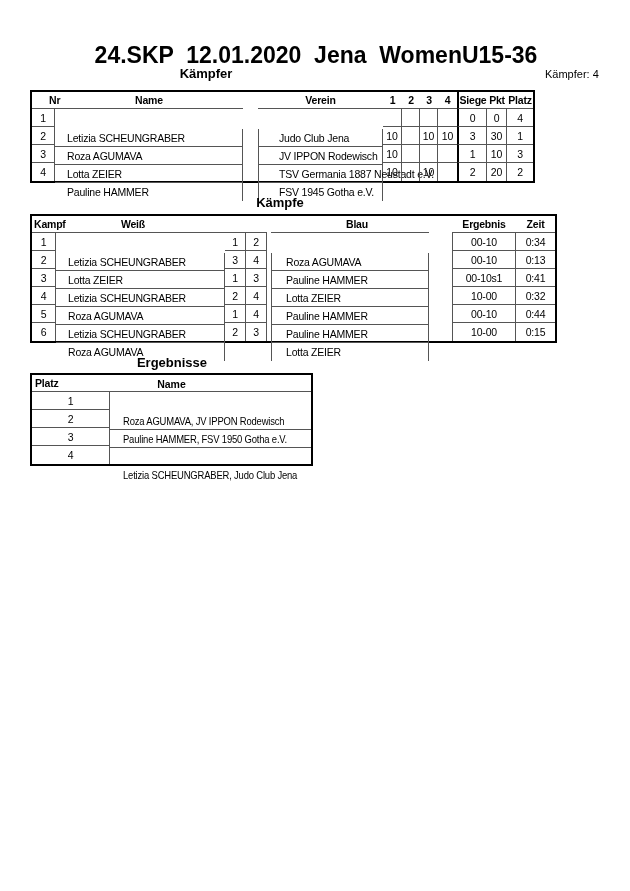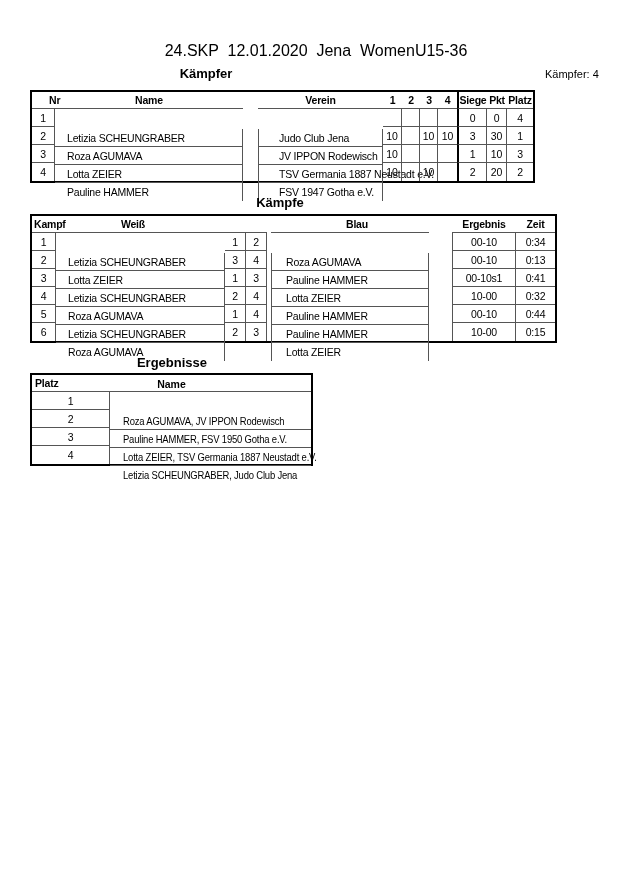--- a/index.html
+++ b/index.html
@@ -1,20 +1,20 @@
 <!DOCTYPE html>
 <html><head>
 <meta charset="utf-8">
 <style>
   html,body{margin:0;padding:0;background:#fff;}
   body{width:630px;height:891px;font-family:"Liberation Sans",sans-serif;color:#000;}
   .page{position:relative;width:630px;height:891px;background:#fff;overflow:hidden;}
 
   .title{position:absolute;left:316px;top:42px;transform:translateX(-50%);
-         font-size:16px;font-weight:normal;white-space:pre;letter-spacing:0px;}
+         font-size:23px;font-weight:bold;white-space:pre;letter-spacing:0px;}
   .sub{position:absolute;transform:translateX(-50%);font-size:13px;font-weight:bold;white-space:nowrap;}
   #sub-kampfer{left:206px;top:66px;}
   #sub-kaempfe{left:280px;top:195px;}
   #sub-ergebnisse{left:172px;top:355px;}
   .count{position:absolute;left:545px;top:68px;font-size:11px;}
 
   .tbl{position:absolute;border:2px solid #000;background:#fff;}
   #t1{left:30px;top:90px;width:501px;}
   #t2{left:30px;top:214px;width:523px;}
   #t3{left:30px;top:373px;width:279px;}
@@ -133,21 +133,21 @@
       <div class="c t1-c4"></div>
       <div class="c blk br t1-siege">1</div>
       <div class="c br t1-pkt">10</div>
       <div class="c t1-platz">3</div>
     </div>
 
     <div class="row drow">
       <div class="c br t1-nr">4</div>
       <div class="c br l nw t1-name">Pauline HAMMER</div>
       <div class="c gapc t1-gap"></div>
-      <div class="c bl1 br l nw t1-verein">FSV 1947 Gotha e.V.</div>
+      <div class="c bl1 br l nw t1-verein">FSV 1945 Gotha e.V.</div>
       <div class="c br t1-c1">10</div>
       <div class="c br t1-c2"></div>
       <div class="c br t1-c3">10</div>
       <div class="c t1-c4"></div>
       <div class="c blk br t1-siege">2</div>
       <div class="c br t1-pkt">20</div>
       <div class="c t1-platz">2</div>
     </div>
   </div>
 
@@ -255,23 +255,20 @@
         </div>
     </div>
     <div class="row drow">
       <div class="c br t3-platz">2</div>
       <div class="c l t3-name">
           <span class="sq">Pauline HAMMER, FSV 1950 Gotha e.V.</span>
         </div>
     </div>
     <div class="row drow">
       <div class="c br t3-platz">3</div>
-      <div class="c l t3-name">
-          <span class="sq">Lotta ZEIER, TSV Germania 1887 Neustadt e.V.</span>
-        </div>
     </div>
     <div class="row drow">
       <div class="c br t3-platz">4</div>
       <div class="c l t3-name">
           <span class="sq">Letizia SCHEUNGRABER, Judo Club Jena</span>
         </div>
     </div>
   </div>
 
 </div>

